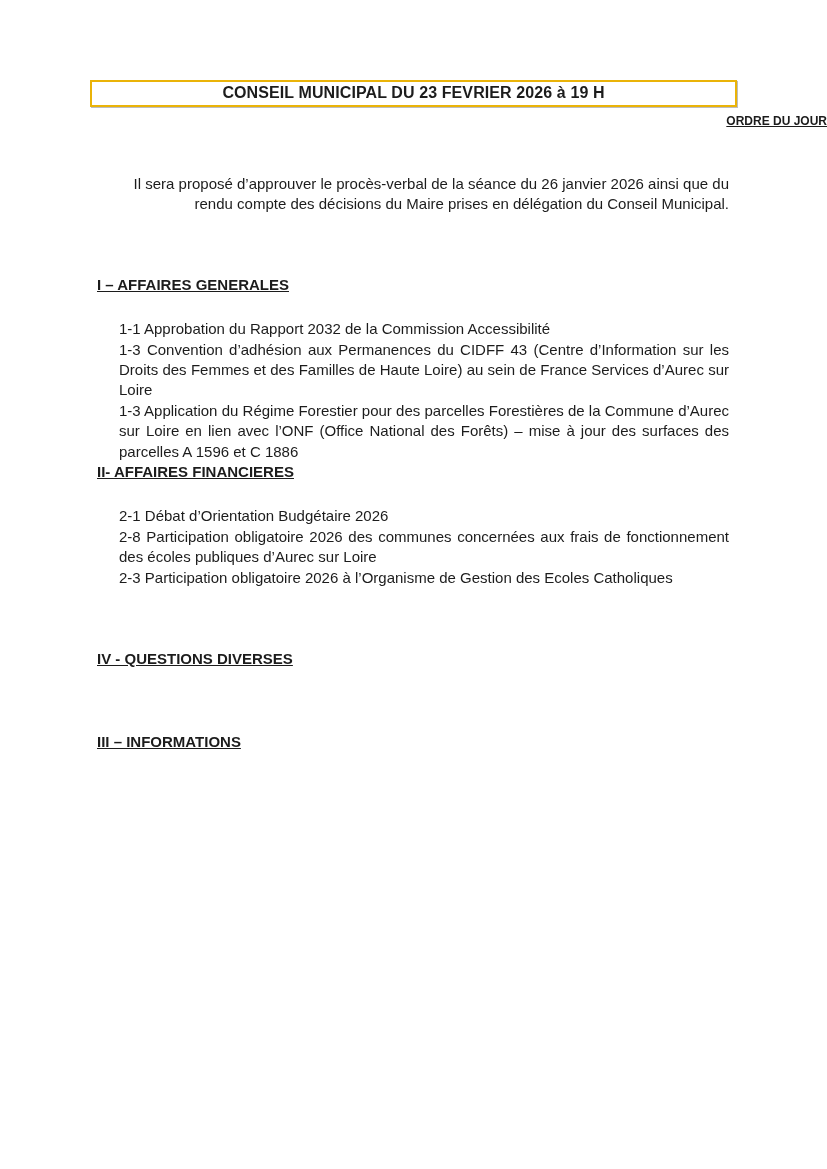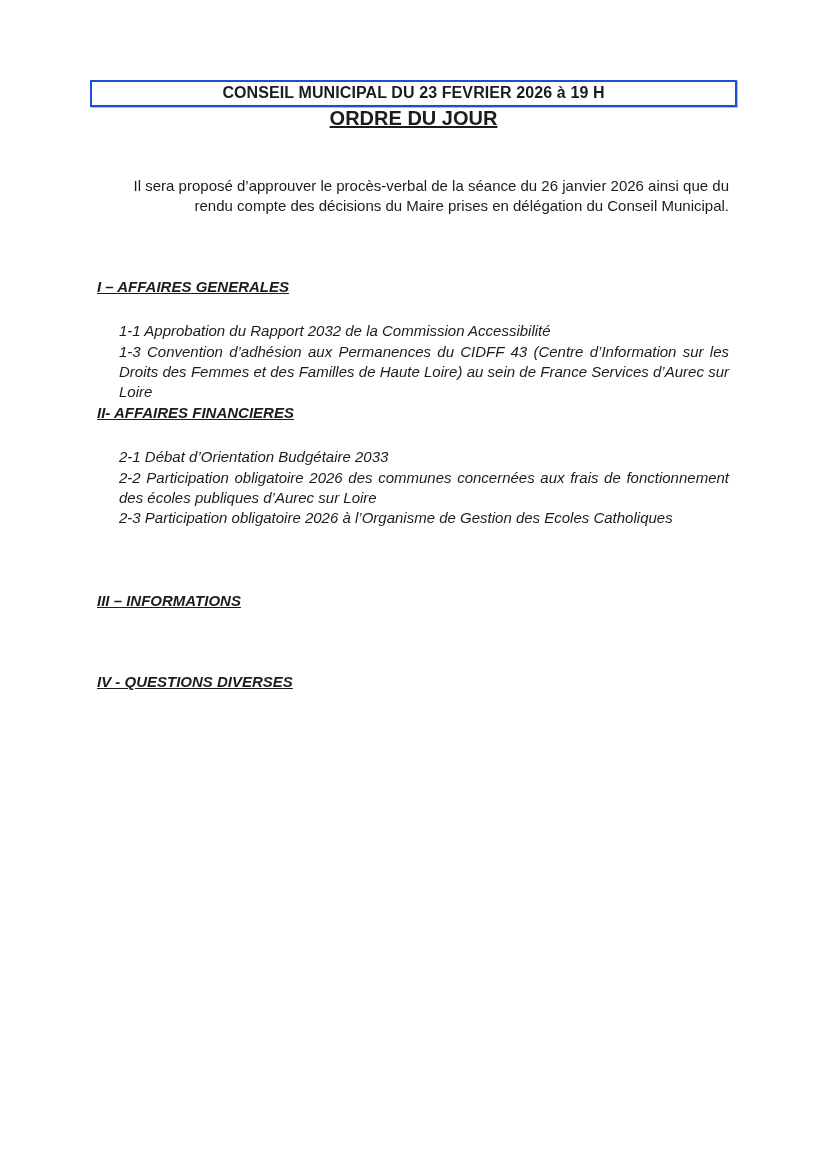--- a/index.html
+++ b/index.html
@@ -16,46 +16,46 @@
   }
   .page {
     position: relative;
     width: 827px;
     height: 1169px;
     background: #ffffff;
   }
   .title-box {
     box-sizing: border-box;
     margin: 80px 90px 0 90px;
-    border: 2px solid #1d4ed8;
+    border: 2px solid #eab308;
     box-shadow: 1px 1px 0 #bdbdbd;
     padding: 2px 4px 3px 4px;
     text-align: center;
     font-size: 16px;
     font-weight: bold;
     letter-spacing: 0.1px;
   }
   .subtitle {
-    text-align: center;
-    font-size: 20px;
+    margin-top: 7px;
+    text-align: right;
+    font-size: 12px;
     font-weight: bold;
     text-decoration: underline;
   }
   .content {
     margin: 0 98px 0 97px;
     font-size: 15px;
     line-height: 20.4px;
   }
   .intro {
     margin: 46px 0 0 0;
     text-align: right;
   }
   .section {
     margin: 0;
-    font-style: italic;
   }
   .section-heading {
     font-size: 15px;
     font-weight: bold;
     text-decoration: underline;
     margin: 0;
   }
   .sh-1 { margin-top: 60px; }
   .sh-2 { }
   .sh-3 { margin-top: 62px; }
@@ -81,34 +81,35 @@
 
   <div class="content">
 
     <p class="intro">Il sera proposé d’approuver le procès-verbal de la séance du 26 janvier 2026 ainsi que du rendu compte des décisions du Maire prises en délégation du Conseil Municipal.</p>
 
     <div class="section">
       <p class="section-heading sh-1">I – AFFAIRES GENERALES</p>
       <div class="items">
         <p class="item">1-1 Approbation du Rapport 2032 de la Commission Accessibilité</p>
         <p class="item">1-3 Convention d’adhésion aux Permanences du CIDFF 43 (Centre d’Information sur les Droits des Femmes et des Familles de Haute Loire) au sein de France Services d’Aurec sur Loire</p>
+        <p class="item">1-3 Application du Régime Forestier pour des parcelles Forestières de la Commune d’Aurec sur Loire en lien avec l’ONF (Office National des Forêts) – mise à jour des surfaces des parcelles A 1596 et C 1886</p>
       </div>
     </div>
 
     <div class="section">
       <p class="section-heading sh-2">II- AFFAIRES FINANCIERES</p>
       <div class="items">
-        <p class="item">2-1 Débat d’Orientation Budgétaire 2033</p>
-        <p class="item">2-2 Participation obligatoire 2026 des communes concernées aux frais de fonctionnement des écoles publiques d’Aurec sur Loire</p>
+        <p class="item">2-1 Débat d’Orientation Budgétaire 2026</p>
+        <p class="item">2-8 Participation obligatoire 2026 des communes concernées aux frais de fonctionnement des écoles publiques d’Aurec sur Loire</p>
         <p class="item">2-3 Participation obligatoire 2026 à l’Organisme de Gestion des Ecoles Catholiques</p>
       </div>
+    </div>
+
+    <div class="section">
+      <p class="section-heading sh-4">IV - QUESTIONS DIVERSES</p>
     </div>
 
     <div class="section">
       <p class="section-heading sh-3">III – INFORMATIONS</p>
     </div>
 
-    <div class="section">
-      <p class="section-heading sh-4">IV - QUESTIONS DIVERSES</p>
-    </div>
-
   </div>
 </div>
 
 </body></html>

